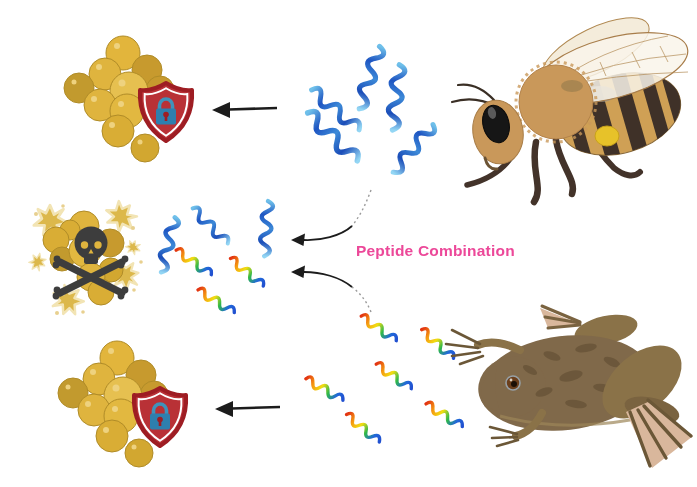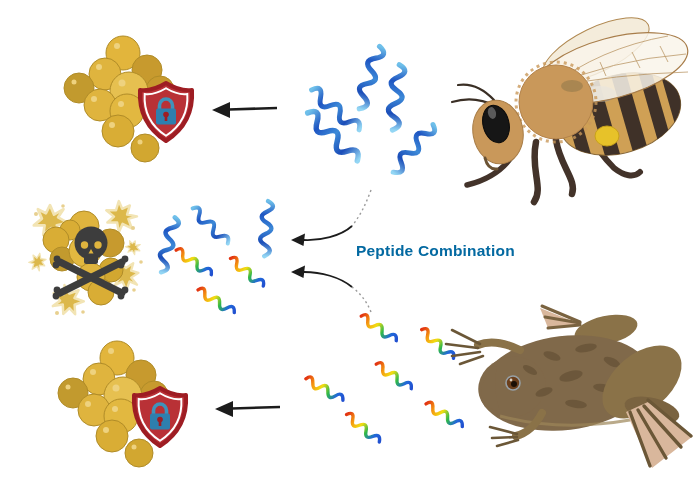--- a/index.html
+++ b/index.html
@@ -1,20 +1,20 @@
 <!DOCTYPE html>
 <html><head>
 <meta charset="utf-8">
 <style>
   html,body{margin:0;padding:0;background:#fff;}
   .canvas{position:relative;width:697px;height:487px;background:#ffffff;overflow:hidden;
           font-family:"Liberation Sans",sans-serif;}
   .canvas svg{position:absolute;left:0;top:0;}
   .combo-label{position:absolute;left:356px;top:242px;font-size:15.5px;font-weight:700;
-               color:#0369a1;letter-spacing:.2px;white-space:nowrap;}
+               color:#ec4899;letter-spacing:.2px;white-space:nowrap;}
 </style>
 </head>
 <body>
 
 <div class="canvas">
 <svg width="697" height="487" viewBox="0 0 697 487" xmlns="http://www.w3.org/2000/svg">
   <defs>
     <path id="coil" d="M9,2 Q22,8 9,15 Q-4,22 9,29 Q22,36 9,43 Q-4,50 9,57 Q22,64 9,71" fill="none" stroke-width="5.5" stroke-linecap="round" stroke-linejoin="round"></path>
     <linearGradient id="gradBlue" x1="0" y1="0" x2="0" y2="1">
       <stop offset="0" stop-color="#6fc0ea"></stop>

